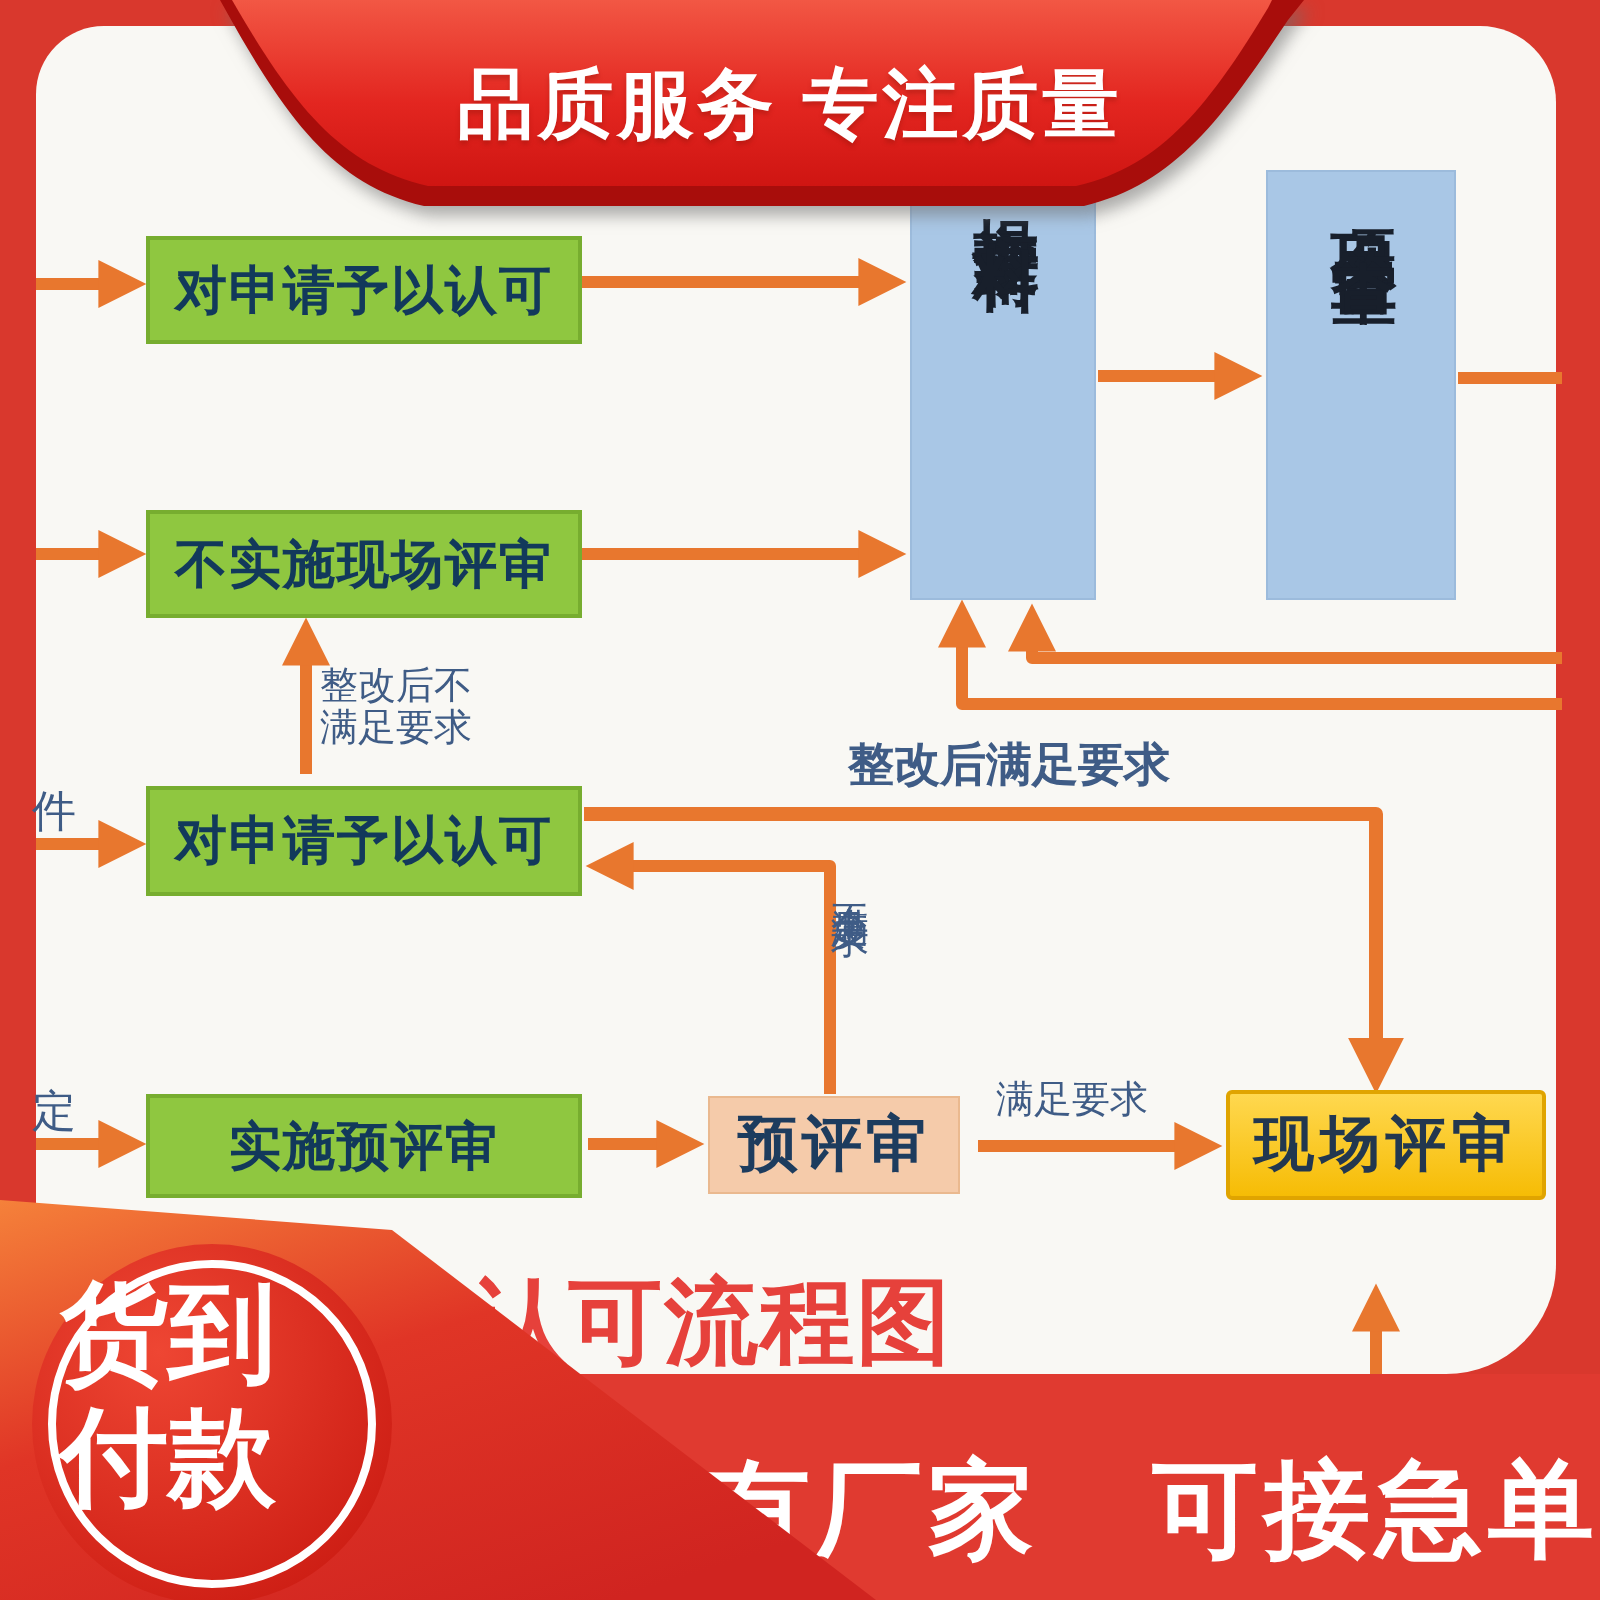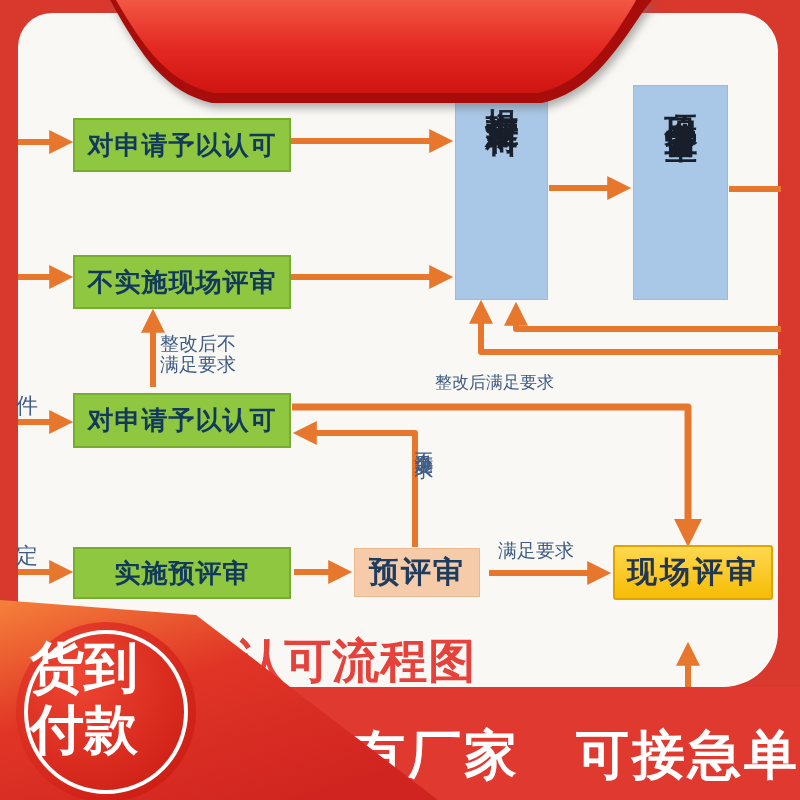--- a/index.html
+++ b/index.html
@@ -114,21 +114,21 @@
 
   <div class="fbox blue" style="left:633px;top:85px;width:95px;height:215px;">项目主管审查</div>
 
   <div class="fbox gold" style="left:613px;top:545px;width:160px;height:55px;">现场评审</div>
 
   <div class="fbox peach" style="left:354px;top:548px;width:126px;height:49px;">预评审</div>
 
   <div class="elabel" style="left:160px;top:333px;">整改后不
 满足要求</div>
 
-  <div class="elabel" style="left:435px;top:372px;font-size:17px;">整改后满足要求</div>
+  <div class="elabel" style="left:424px;top:372px;font-size:23px;font-weight:bold;">整改后满足要求</div>
 
   <div class="elabel vlabel" style="left:414px;top:437px;">不满足要求</div>
 
   <div class="elabel" style="left:498px;top:540px;">满足要求</div>
 
   <div class="elabel" style="left:16px;top:395px;font-size:22px;">件</div>
 
   <div class="elabel" style="left:16px;top:545px;font-size:22px;">定</div>
 
   <div id="flow-title">CNAS认可流程图</div>
@@ -163,14 +163,15 @@
         <linearGradient id="rg" x1="0" y1="0" x2="0" y2="1">
           <stop offset="0" stop-color="#f25744"></stop>
           <stop offset="0.55" stop-color="#e32620"></stop>
           <stop offset="1" stop-color="#cf1512"></stop>
         </linearGradient>
       </defs>
       <path d="M110,0 C142,58 166,92 212,103 L542,103 C588,92 612,58 644,10 L652,0 Z" fill="#a80d0b"></path>
       <path d="M116,0 C146,52 170,83 214,93 L538,93 C582,83 606,50 634,4 L636,0 Z" fill="url(#rg)"></path>
     </svg>
   </div>
+  <div id="ribbon-text">品质服务 专注质量</div>
 
 </div>
 
 </body></html>

